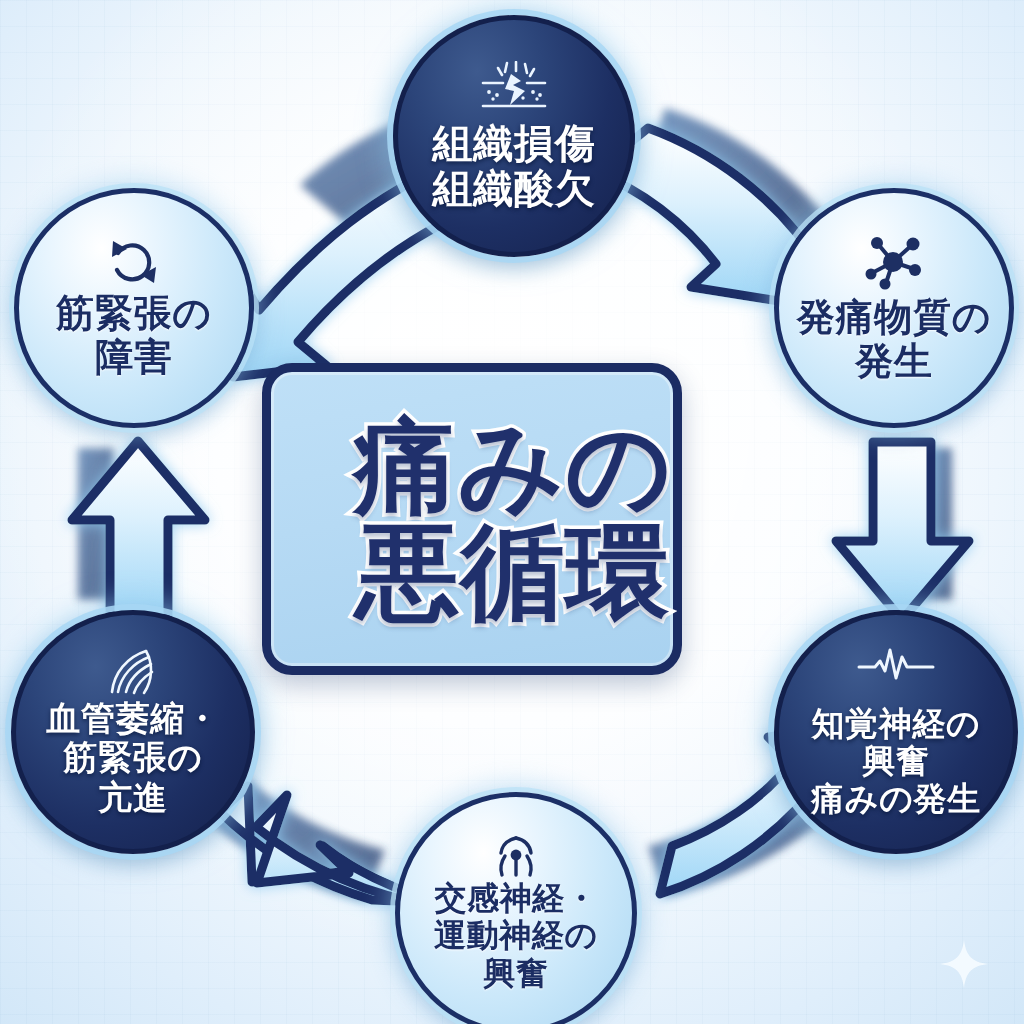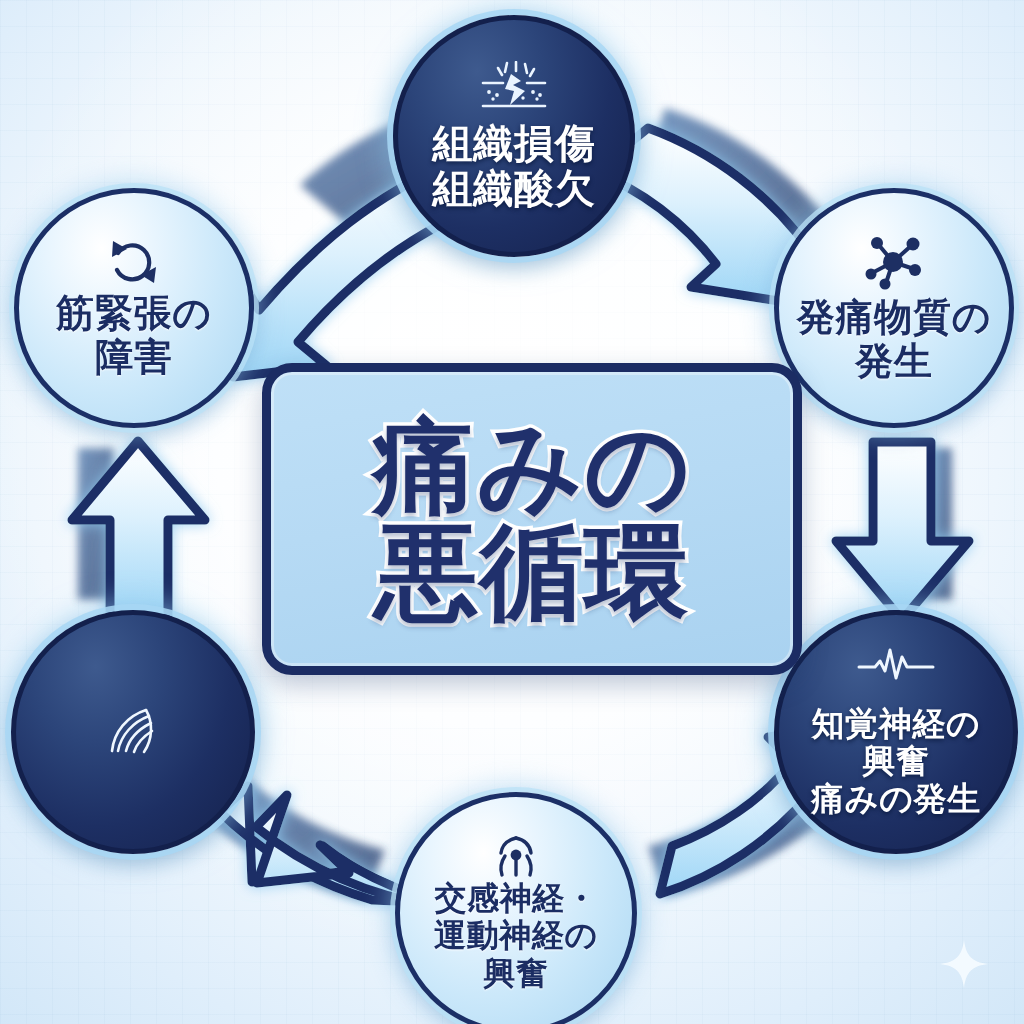--- a/index.html
+++ b/index.html
@@ -124,29 +124,29 @@
   #node-4 .label { font-size: 34px; line-height: 1.16; }
 
   #node-5 { left: 14px; top: 188px; width: 240px; height: 240px; }
   #node-5 .label { font-size: 38px; line-height: 1.16; }
 
   
   #center-card {
     position: absolute;
     left: 262px;
     top: 363px;
-    width: 540px;
+    width: 420px;
     height: 312px;
     border-radius: 30px;
     background: linear-gradient(170deg, #bfe0f7 0%, #b6daf4 45%, #a9d2f0 100%);
     border: 9px solid #1b2c63;
     box-sizing: border-box;
     display: flex;
     flex-direction: column;
-    align-items: center;
+    align-items: flex-end;
     justify-content: center;
     z-index: 4;
     box-shadow:
       0 10px 26px rgba(30,60,110,0.28),
       inset 0 0 0 3px rgba(255,255,255,0.35);
   }
   #center-card .title {
     font-size: 104px;
     font-weight: 700;
     line-height: 1.02;
@@ -326,20 +326,23 @@
       <svg width="56" height="50" viewBox="0 0 56 50" xmlns="http://www.w3.org/2000/svg">
         <g fill="none" stroke="#eff7ff" stroke-width="2.6" stroke-linecap="round">
           <path d="M41,4 C22,10 9,26 7,45"></path>
           <path d="M44,10 C28,16 16,29 13,45"></path>
           <path d="M46,17 C34,23 24,33 21,45"></path>
           <path d="M47,25 C39,30 32,37 29,46"></path>
           <path d="M41,4 C48,16 48,33 39,46"></path>
         </g>
       </svg>
     </span>
+    <span class="label">血管萎縮・
+筋緊張の
+亢進</span>
   </div>
 
   <div class="node light" id="node-5">
     <span class="ring"></span>
     <span class="icon">
       <svg width="58" height="52" viewBox="0 0 58 52" xmlns="http://www.w3.org/2000/svg">
         <g fill="none" stroke="#1d2f63" stroke-width="4.2" stroke-linecap="round">
           <path d="M13,16 A17,17 0 1,1 12,33"></path>
         </g>
         <polygon points="8,4 22,12 7,20" fill="#1d2f63"></polygon>

